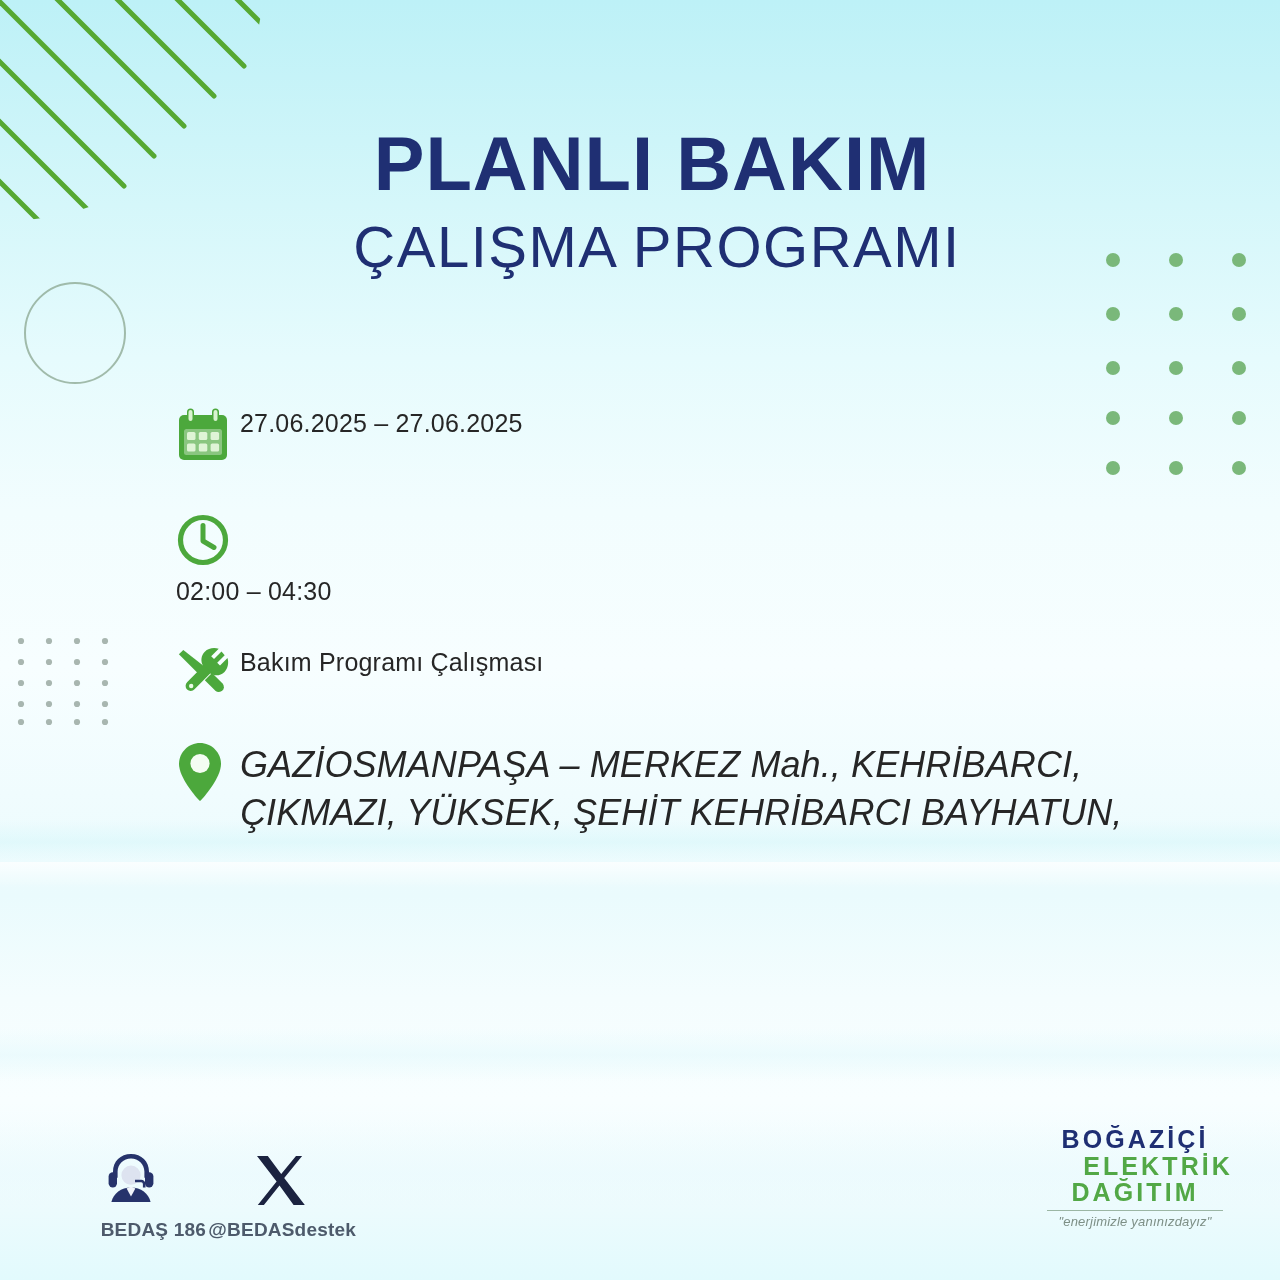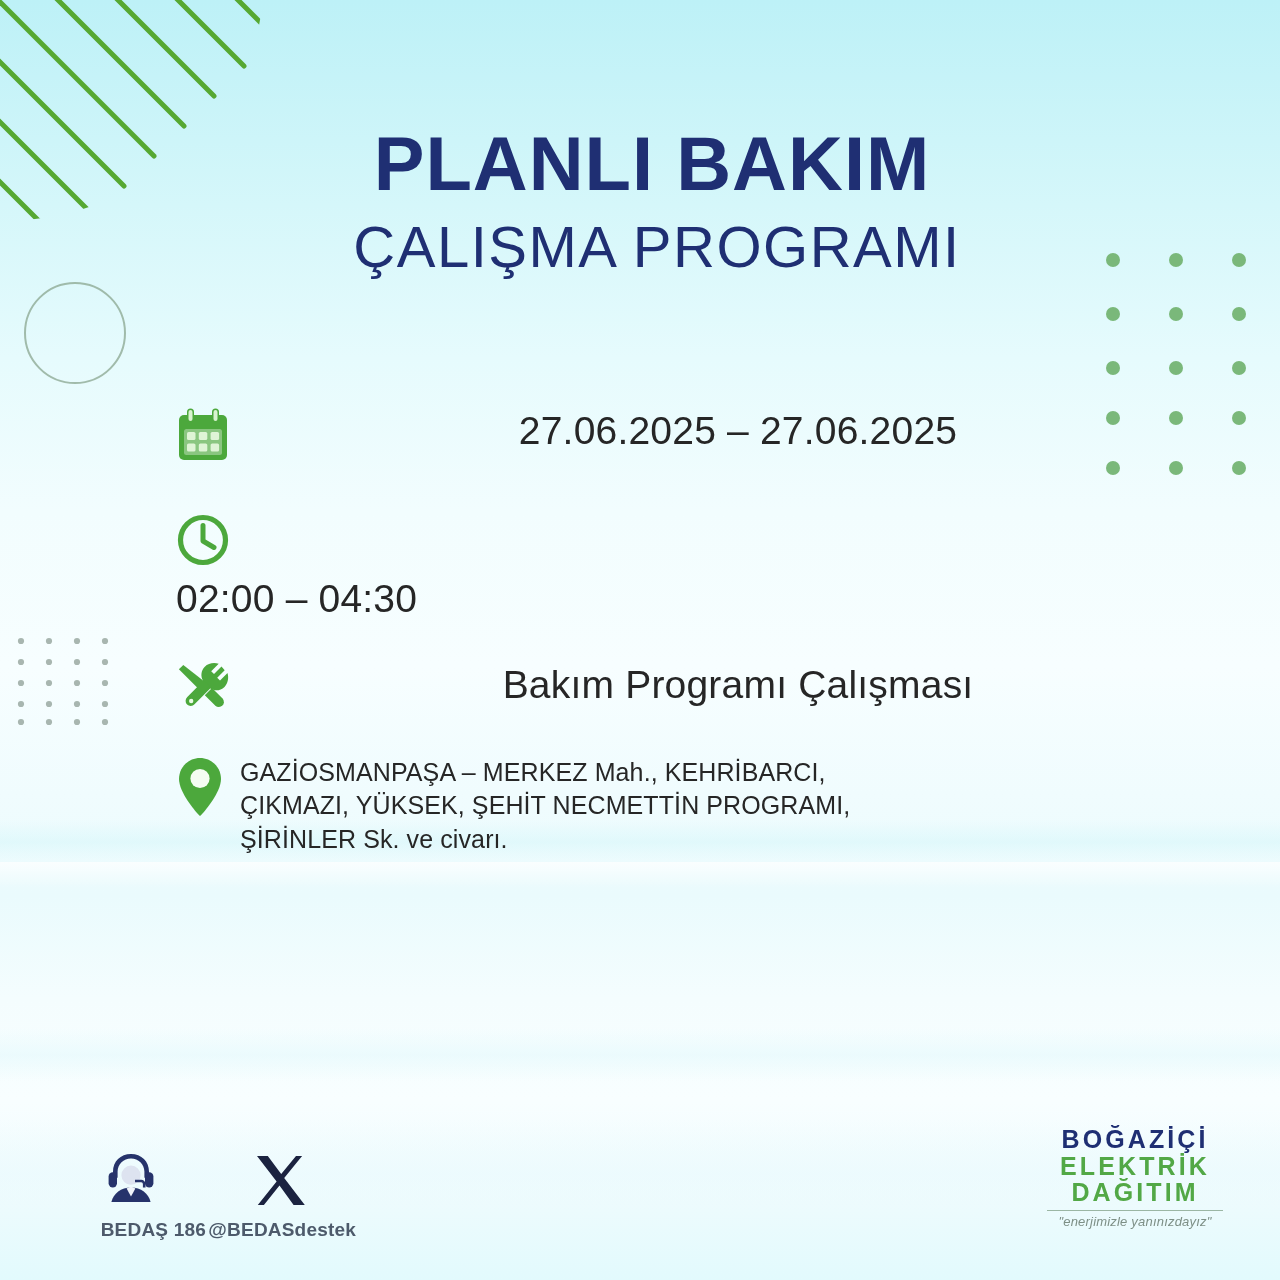--- a/index.html
+++ b/index.html
@@ -131,37 +131,37 @@
     flex: 0 0 64px;
     width: 64px;
     height: 62px;
     display: flex;
     align-items: center;
     justify-content: flex-start;
   }
   .row-text {
     flex: 1 1 auto;
     color: #262626;
-    font-size: 39px;
+    font-size: 25px;
     line-height: 1.08;
     padding-top: 6px;
     letter-spacing: .2px;
-    text-align: center;
   }
   .row-date  { margin-bottom: 42px; }
   .row-time  { margin-bottom: 38px; flex-direction: column; }
   .row-work  { margin-bottom: 34px; }
 
   .row-addr .row-icon { height: 66px; }
   .addr-text {
     color: #262626;
-    font-size: 25px;
+    font-size: 36px;
     line-height: 1.33;
     letter-spacing: .1px;
     padding-top: 2px;
+    font-style: italic;
   }
   .addr-text > span { display: block; white-space: nowrap; }
 
   
   .footer {
     position: absolute;
     left: 56px;
     top: 1144px;
     display: flex;
     align-items: flex-end;
@@ -194,21 +194,21 @@
     text-align: center;
   }
   .brand-l1, .brand-l2, .brand-l3 {
     font-size: 25px;
     font-weight: bold;
     letter-spacing: 3.1px;
     line-height: 1.06;
     white-space: nowrap;
   }
   .brand-l1 { color: #1f2f73; }
-  .brand-l2 { color: #52a846; }
+  .brand-l2 { color: #52a846; text-align: right; }
   .brand-l3 { color: #52a846; }
   .brand-rule {
     margin: 4px auto 3px;
     width: 176px;
     height: 1px;
     background: #9bb6a4;
   }
   .brand-tag {
     font-size: 13px;
     font-style: italic;
@@ -356,22 +356,21 @@
     <div class="row row-addr">
       <div class="row-icon">
         <svg width="48" height="62" viewBox="0 0 48 62" aria-hidden="true">
           <path d="M24 2 C12.4 2 3 11.4 3 23 C3 36.5 20 56.5 24 60 C28 56.5 45 36.5 45 23
                    C45 11.4 35.6 2 24 2 Z" fill="#4ca83c"></path>
           <circle cx="24" cy="22.5" r="9.6" fill="#f4fdf2"></circle>
         </svg>
       </div>
       <div class="addr-text">
         <span>GAZİOSMANPAŞA – MERKEZ Mah., KEHRİBARCI,</span>
-        <span>ÇIKMAZI, YÜKSEK, ŞEHİT NECMETTİN PROGRAMI,</span>
-        <span>ŞİRİNLER Sk. ve civarı.</span>
+        <span>ÇIKMAZI, YÜKSEK, ŞEHİT KEHRİBARCI BAYHATUN,</span>
       </div>
     </div>
   </div>
 
   <div class="footer">
 
     <div class="contact">
       <div class="contact-ico">
         <svg width="62" height="62" viewBox="0 0 62 62" aria-hidden="true">
           <g fill="#26336b">

